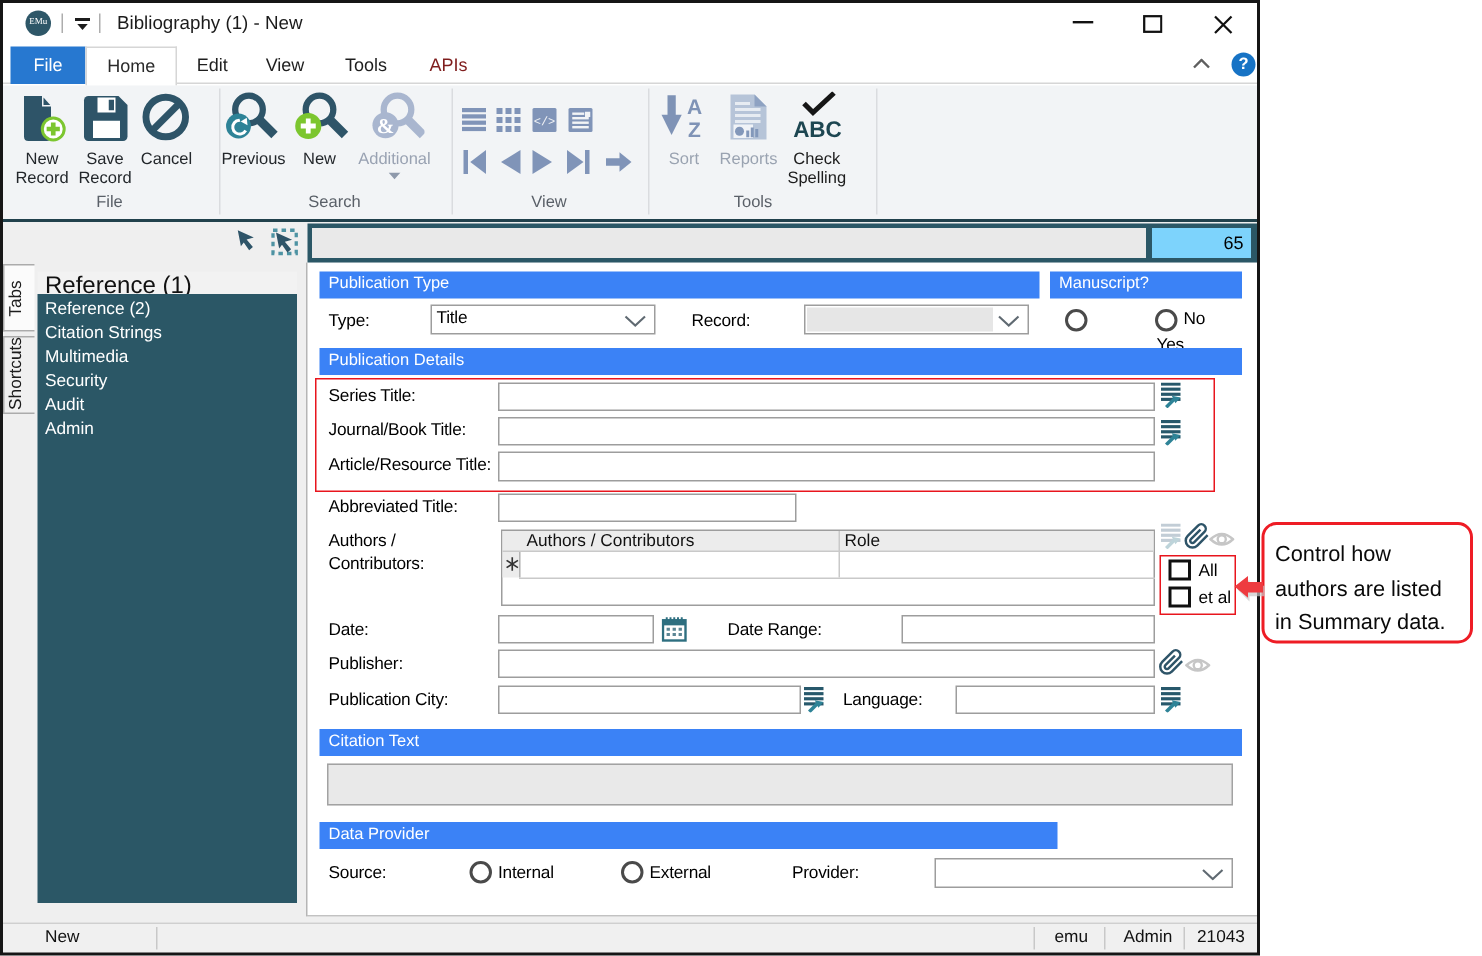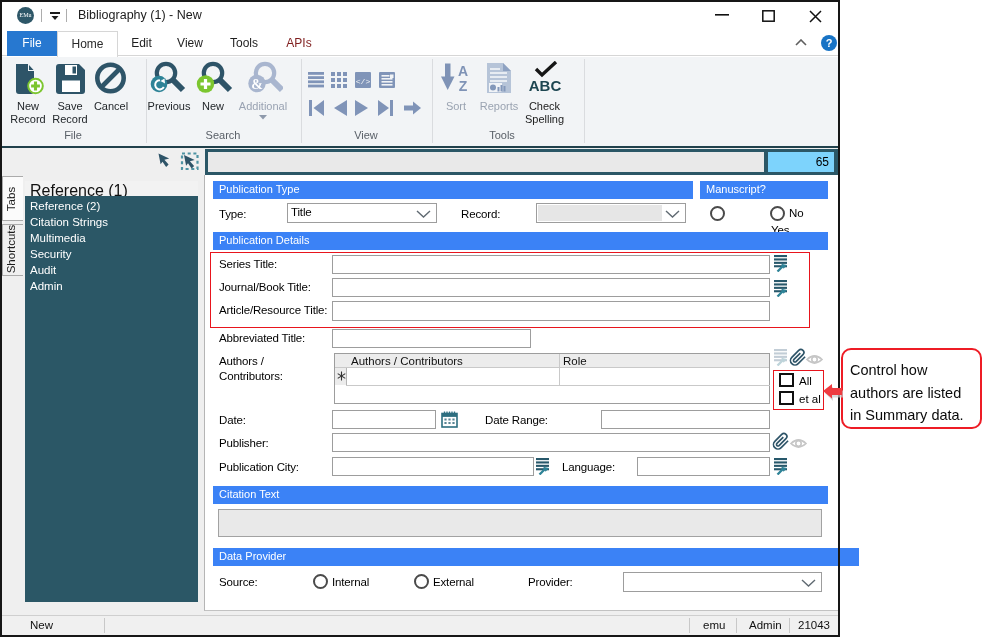--- a/index.html
+++ b/index.html
@@ -360,21 +360,21 @@
 <div class="fld" style="left:332px;top:433px;width:438px;height:19px;"></div>
 
 <div class="lbl" style="left:219px;top:461px;">Publication City:</div>
 <div class="fld" style="left:332px;top:457px;width:202px;height:19px;"></div>
 <div class="lbl" style="left:562px;top:461px;">Language:</div>
 <div class="fld" style="left:637px;top:457px;width:133px;height:19px;"></div>
 
 <div class="hdr" style="left:213px;top:486px;width:615px;">Citation Text</div>
 <div class="abs" style="left:218px;top:509px;width:604px;height:28px;background:#e9e9e9;border:1px solid #a2a2a2;"></div>
 
-<div class="hdr" style="left:213px;top:548px;width:646px;">Data Provider</div>
+<div class="hdr" style="left:213px;top:548px;width:492px;">Data Provider</div>
 <div class="lbl" style="left:219px;top:576px;">Source:</div>
 <div class="radio" style="left:313px;top:574px;"></div>
 <div class="lbl" style="left:332px;top:576px;">Internal</div>
 <div class="radio" style="left:414px;top:574px;"></div>
 <div class="lbl" style="left:433px;top:576px;">External</div>
 <div class="lbl" style="left:528px;top:576px;">Provider:</div>
 <div class="fld" style="left:623px;top:572px;width:199px;height:20px;"></div>
 <svg class="abs" style="left:801px;top:579px;" width="15" height="8">
     <path d="M1 1 L7.5 7 L14 1" stroke="#606a72" stroke-width="1.4" fill="none"></path>
   </svg>

